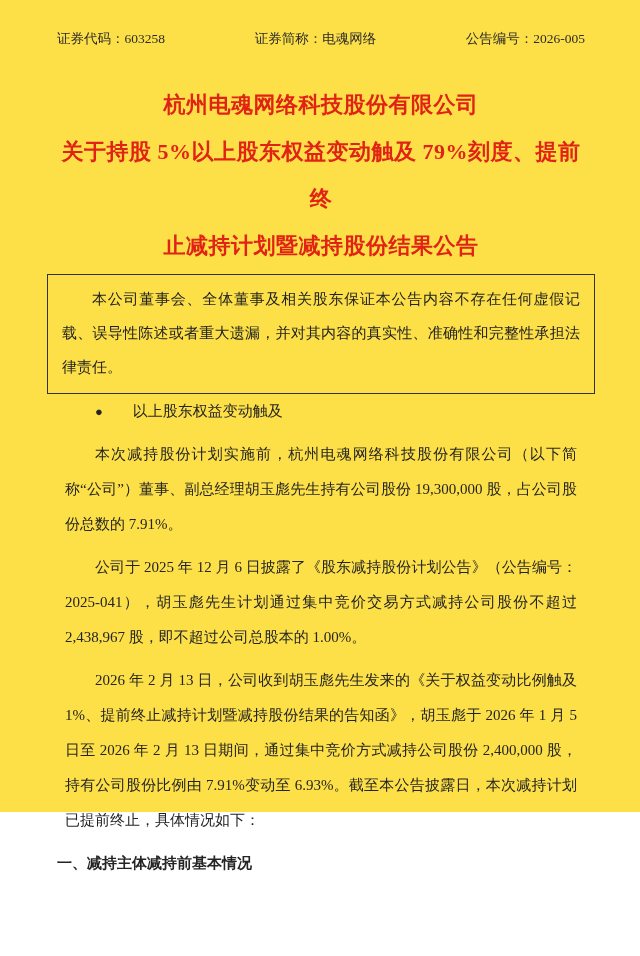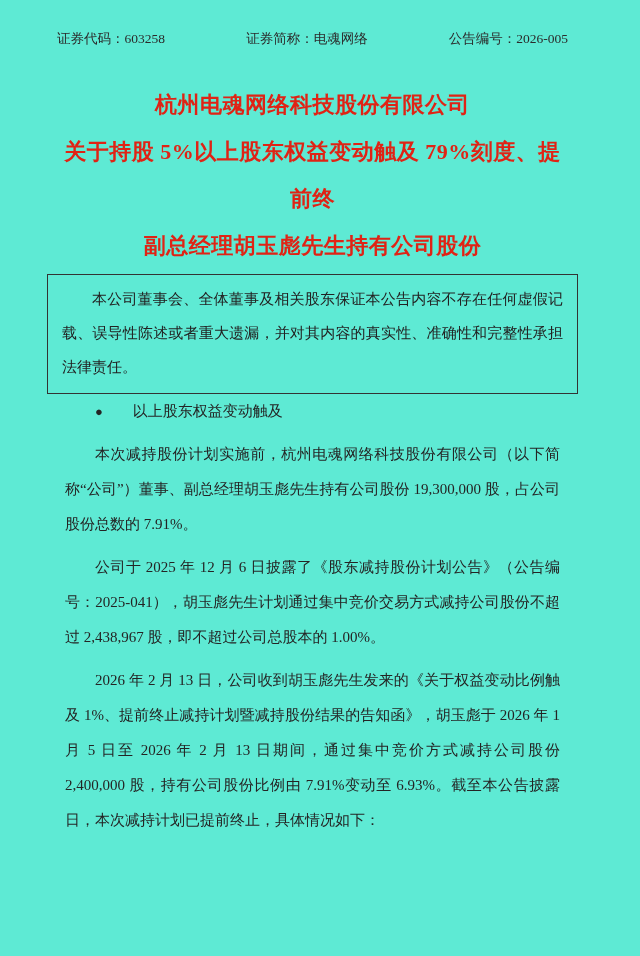--- a/index.html
+++ b/index.html
@@ -10,24 +10,24 @@
     overflow: hidden;
     background: #ffffff;
   }
   body {
     font-family: "Liberation Serif", "DejaVu Serif", serif;
     color: #242424;
   }
   .page {
     box-sizing: border-box;
     width: 640px;
-    height: 956px;
-    padding: 30px 72px 0 57px;
+    height: 812px;
+    padding: 30px 55px 0 57px;
     position: relative;
-    background: #5eead4;
+    background: #fde047;
   }
   .doc-header {
     display: flex;
     justify-content: space-between;
     align-items: baseline;
     font-size: 13.5px;
     color: #2b2b2b;
   }
   .doc-title {
     margin-top: 33px;
@@ -84,34 +84,35 @@
 
   <div class="doc-header">
     <span>证券代码：603258</span>
     <span>证券简称：电魂网络</span>
     <span>公告编号：2026-005</span>
   </div>
 
   <div class="doc-title">
     <div>杭州电魂网络科技股份有限公司</div>
     <div>关于持股 5%以上股东权益变动触及 79%刻度、提前终</div>
-    <div>副总经理胡玉彪先生持有公司股份</div>
+    <div>止减持计划暨减持股份结果公告</div>
   </div>
 
   <div class="disclaimer-box">
     <span>本公司董事会、全体董事及相关股东保证本公告内容不存在任何虚假记载、误导性陈述或者重大遗漏，并对其内容的真实性、准确性和完整性承担法律责任。</span>
   </div>
 
 
   <div class="bullet-line">
     <span class="bullet">●</span>
     <span>以上股东权益变动触及</span>
   </div>
 
   <p class="body-para">本次减持股份计划实施前，杭州电魂网络科技股份有限公司（以下简称“公司”）董事、副总经理胡玉彪先生持有公司股份 19,300,000 股，占公司股份总数的 7.91%。</p>
 
 
   <p class="body-para">公司于 2025 年 12 月 6 日披露了《股东减持股份计划公告》（公告编号：2025-041），胡玉彪先生计划通过集中竞价交易方式减持公司股份不超过 2,438,967 股，即不超过公司总股本的 1.00%。</p>
 
   <p class="body-para">2026 年 2 月 13 日，公司收到胡玉彪先生发来的《关于权益变动比例触及 1%、提前终止减持计划暨减持股份结果的告知函》，胡玉彪于 2026 年 1 月 5 日至 2026 年 2 月 13 日期间，通过集中竞价方式减持公司股份 2,400,000 股，持有公司股份比例由 7.91%变动至 6.93%。截至本公告披露日，本次减持计划已提前终止，具体情况如下：</p>
 
+  <p class="section-heading">一、减持主体减持前基本情况</p>
 
 </div>
 
 </body></html>

